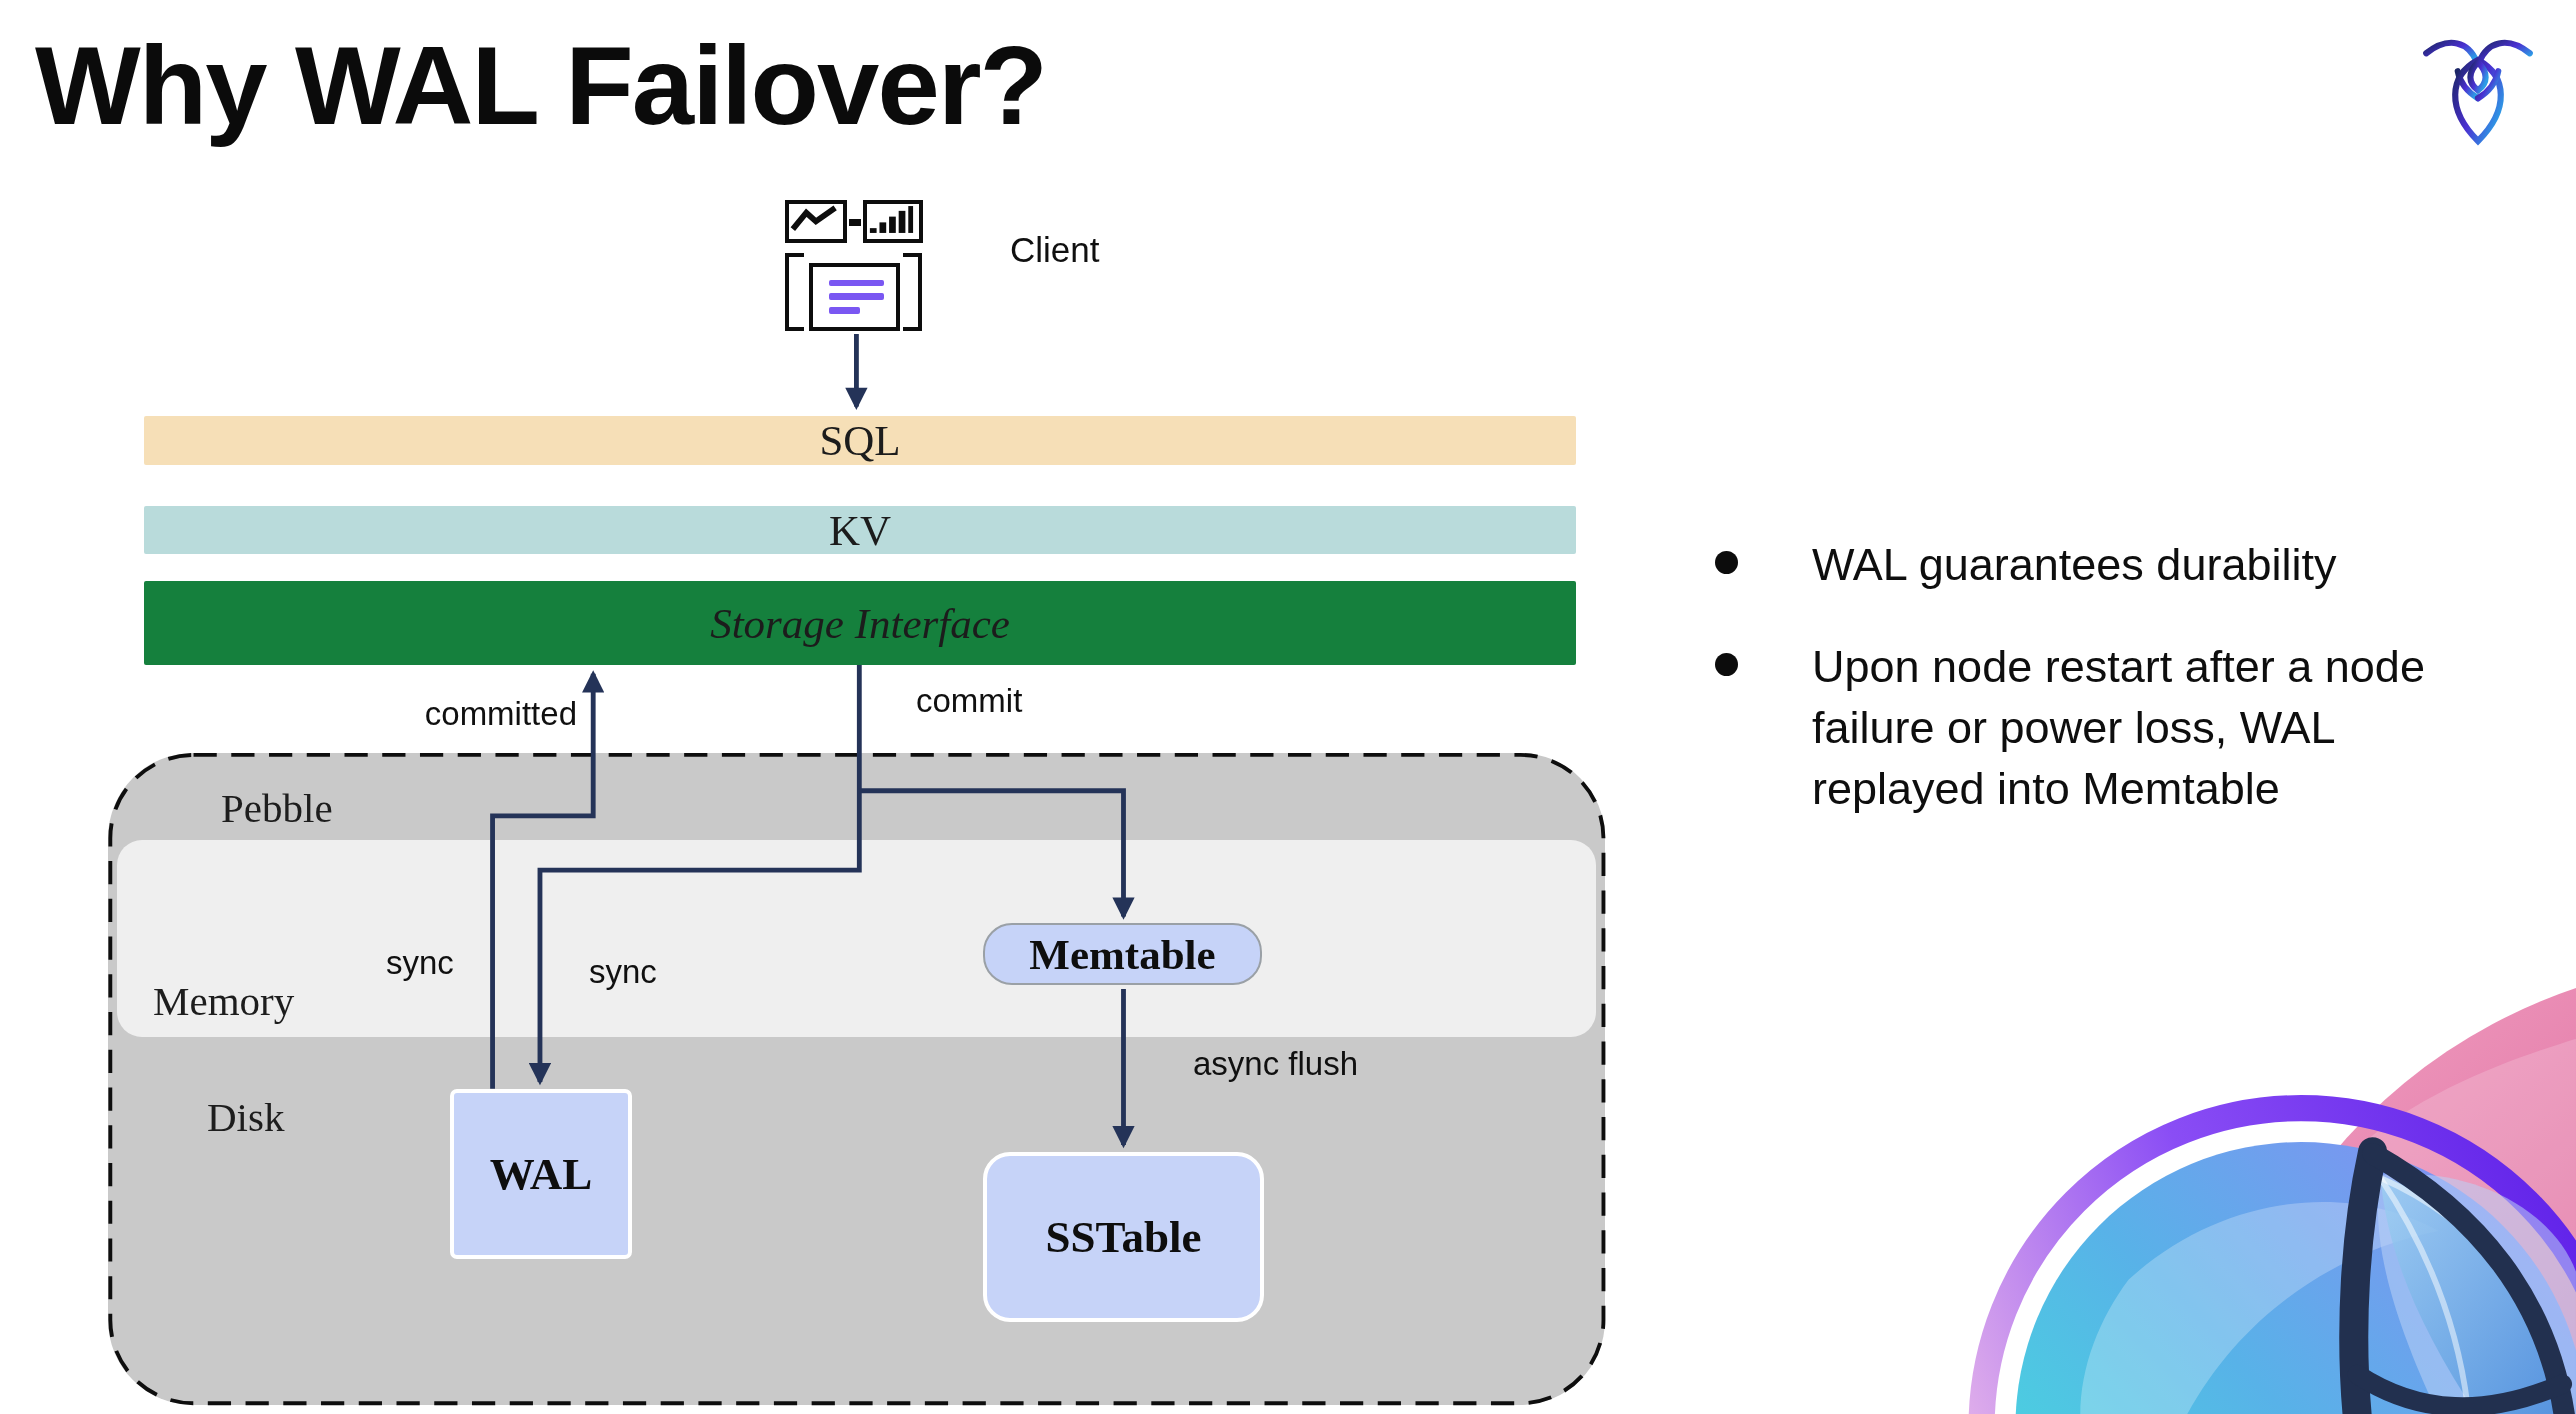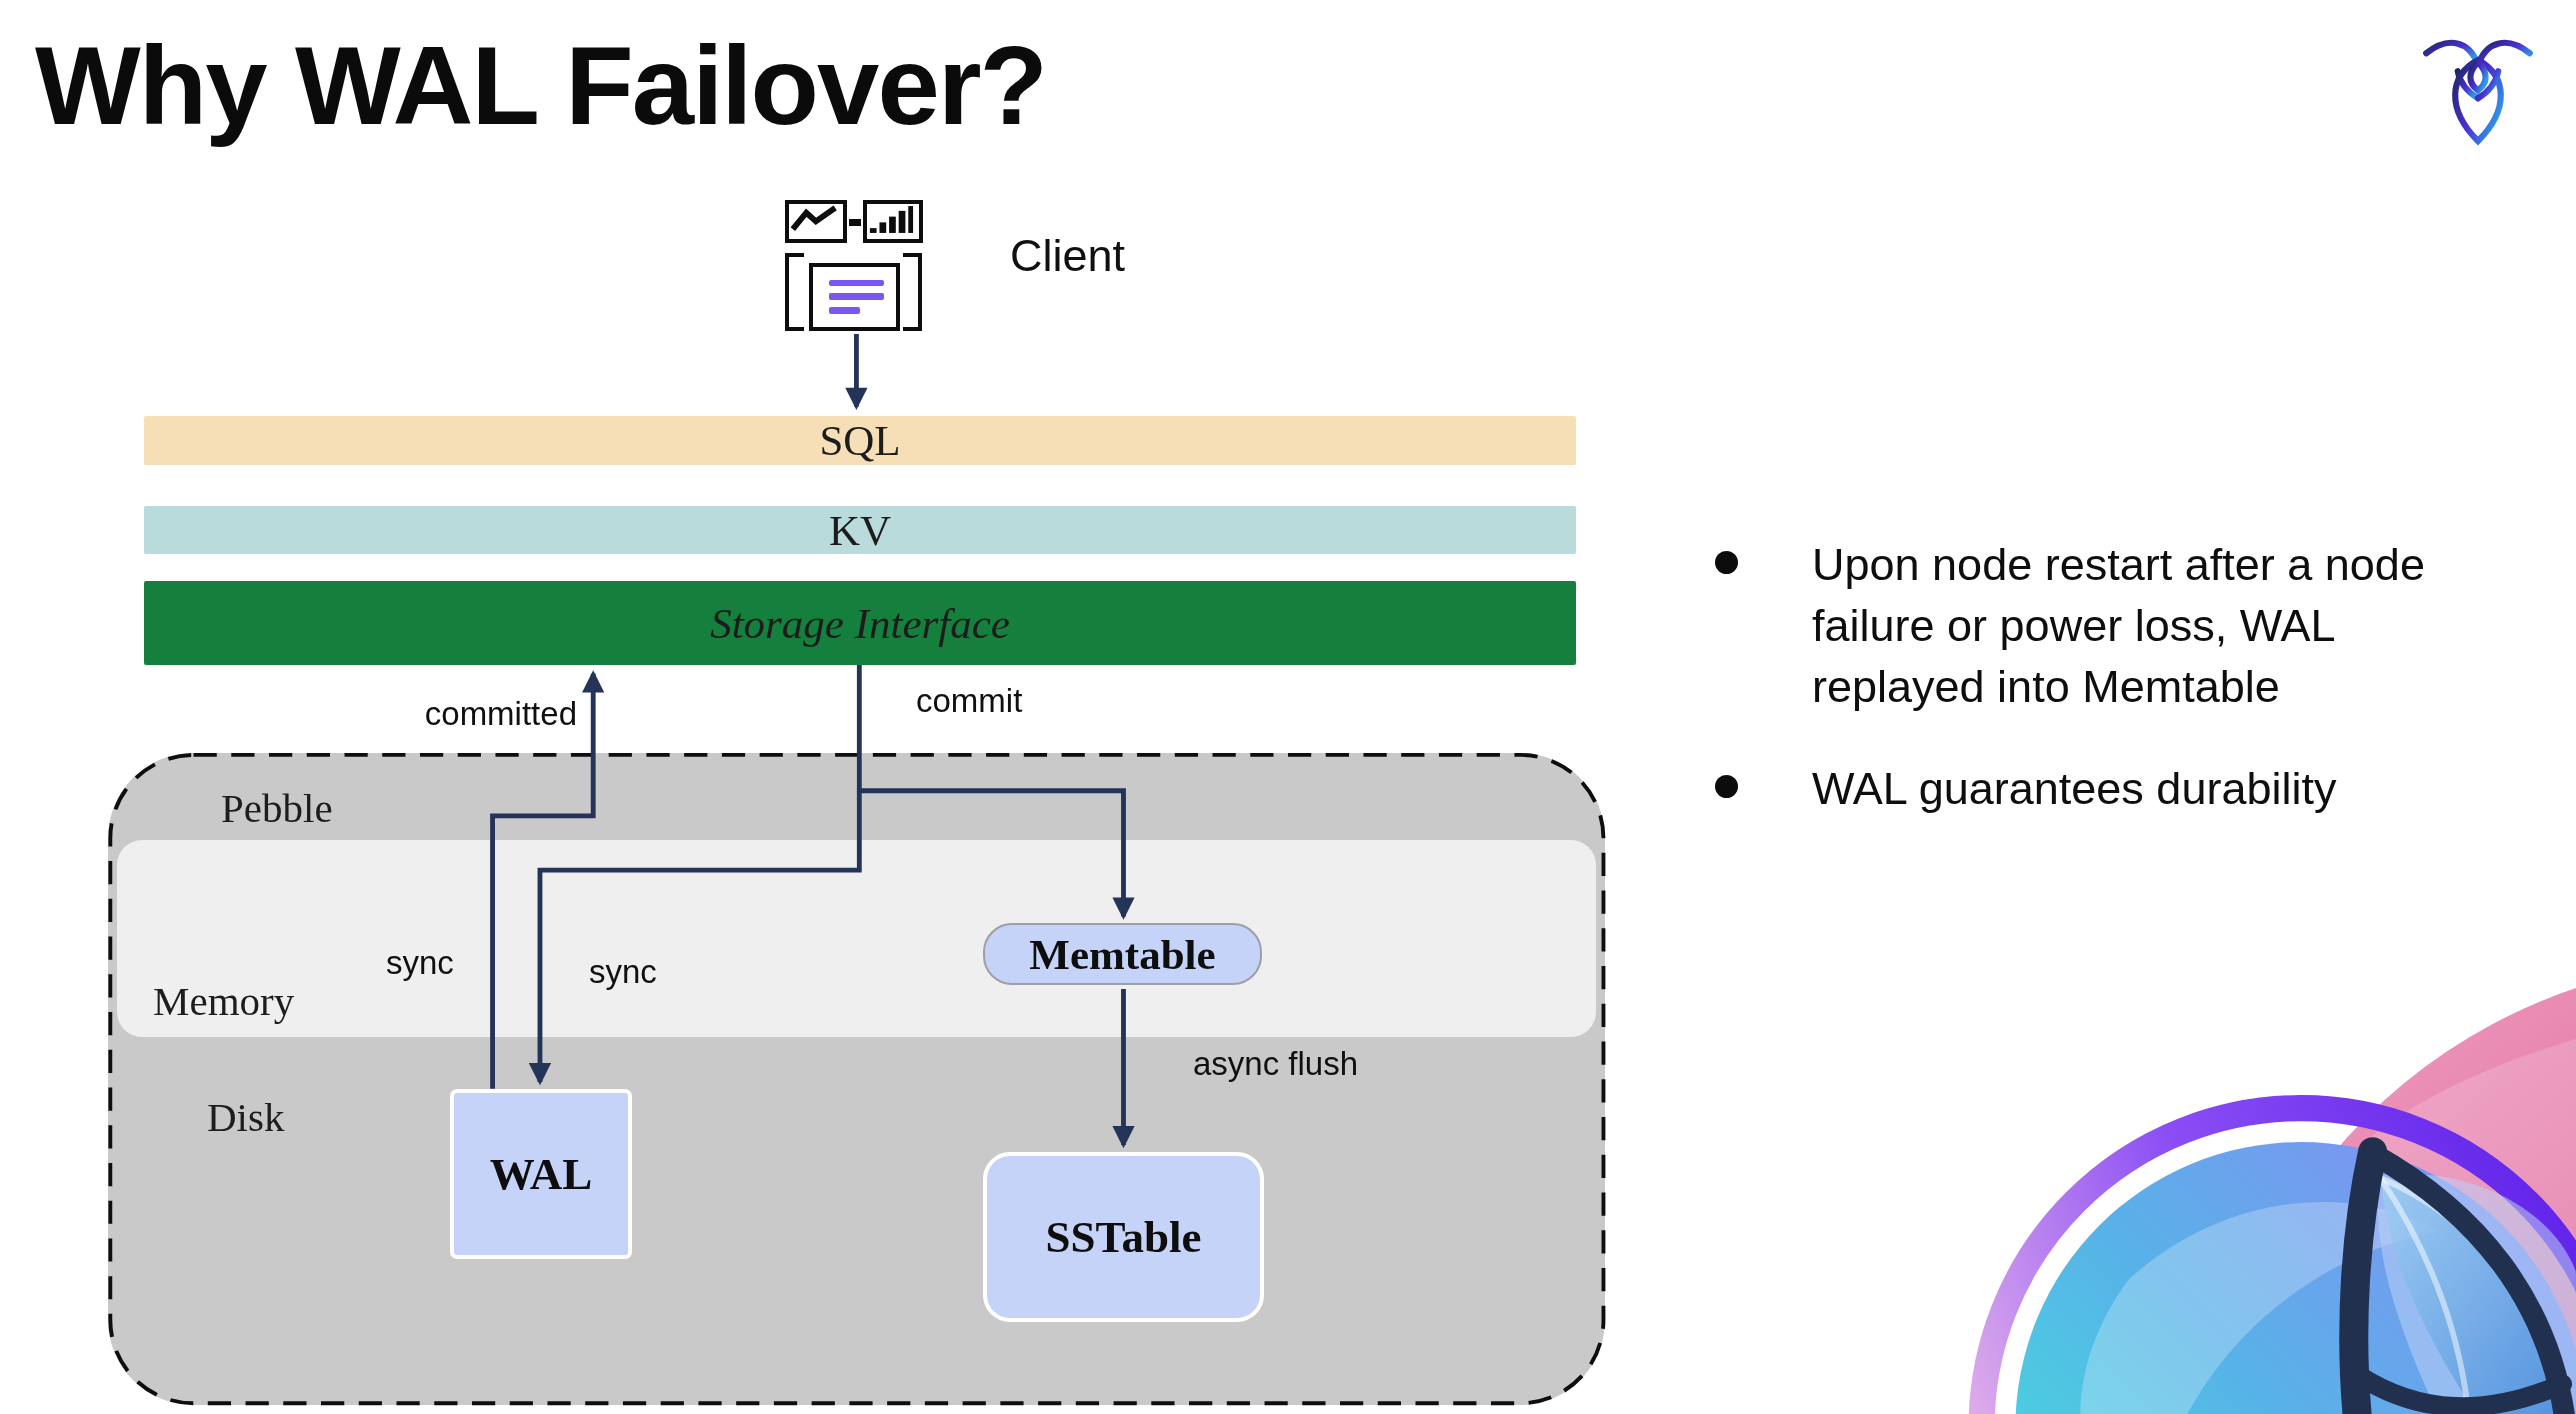--- a/index.html
+++ b/index.html
@@ -21,21 +21,21 @@
   
   .icon-box{position:absolute;border:4.8px solid #0d0d0d;background:#fff;box-sizing:border-box;}
   #chartbox-line{left:785px;top:200px;width:62px;height:43px;}
   #chartbox-bars{left:863px;top:200px;width:60px;height:43px;}
   #icon-dash{left:849px;top:219px;width:11.6px;height:6.8px;background:#0d0d0d;}
   .bracket{position:absolute;top:253px;width:19.4px;height:78px;box-sizing:border-box;}
   #bracket-l{left:785px;border-left:4.8px solid #0d0d0d;border-top:4.8px solid #0d0d0d;border-bottom:4.8px solid #0d0d0d;}
   #bracket-r{left:903px;border-right:4.8px solid #0d0d0d;border-top:4.8px solid #0d0d0d;border-bottom:4.8px solid #0d0d0d;}
   #docbox{left:809px;top:263px;width:91px;height:68px;border:4.8px solid #0d0d0d;background:#fff;box-sizing:border-box;}
   .docline{position:absolute;left:15.5px;height:6.8px;background:#7a57f2;border-radius:1.9px;}
-  #client-label{left:1010px;top:230px;font-size:45px;color:#101010;}
+  #client-label{left:1010px;top:230px;font-size:35px;color:#101010;}
 
   
   .layer{
     position:absolute;left:144px;width:1432px;border-radius:2px;
     display:flex;align-items:center;justify-content:center;
     font-family:"Liberation Serif", serif;font-size:43px;color:#1c1c1c;
   }
   #layer-sql{top:416px;height:49px;background:#f6dfb7;}
   #layer-kv{top:506px;height:48px;background:#b9dbdb;}
   #layer-storage{top:581px;height:84px;background:#15803d;font-style:italic;}
@@ -176,25 +176,25 @@
 
 <div class="edge-label" id="lbl-committed">committed</div>
 <div class="edge-label" id="lbl-commit">commit</div>
 <div class="edge-label" id="lbl-sync-l">sync</div>
 <div class="edge-label" id="lbl-sync-r">sync</div>
 <div class="edge-label" id="lbl-flush">async flush</div>
 
 <div class="abs" id="bullets">
   <div class="bullet-item">
     <div class="bullet-dot"></div>
-    <div class="bullet-text">Upon node restart after a node failure or power loss, WAL replayed into Memtable</div>
+    <div class="bullet-text">WAL guarantees durability</div>
   </div>
   <div class="bullet-item">
     <div class="bullet-dot"></div>
-    <div class="bullet-text">WAL guarantees durability</div>
+    <div class="bullet-text">Upon node restart after a node failure or power loss, WAL replayed into Memtable</div>
   </div>
 </div>
 
 <svg class="abs" id="brand-art" width="641" height="455" viewBox="0 0 662 470">
   <defs>
     <linearGradient id="gPink" x1="0" y1="0" x2="0.9" y2="1">
       <stop offset="0" stop-color="#f2a6c6"></stop>
       <stop offset="0.55" stop-color="#d8568f"></stop>
       <stop offset="1" stop-color="#b52e7c"></stop>
     </linearGradient>

